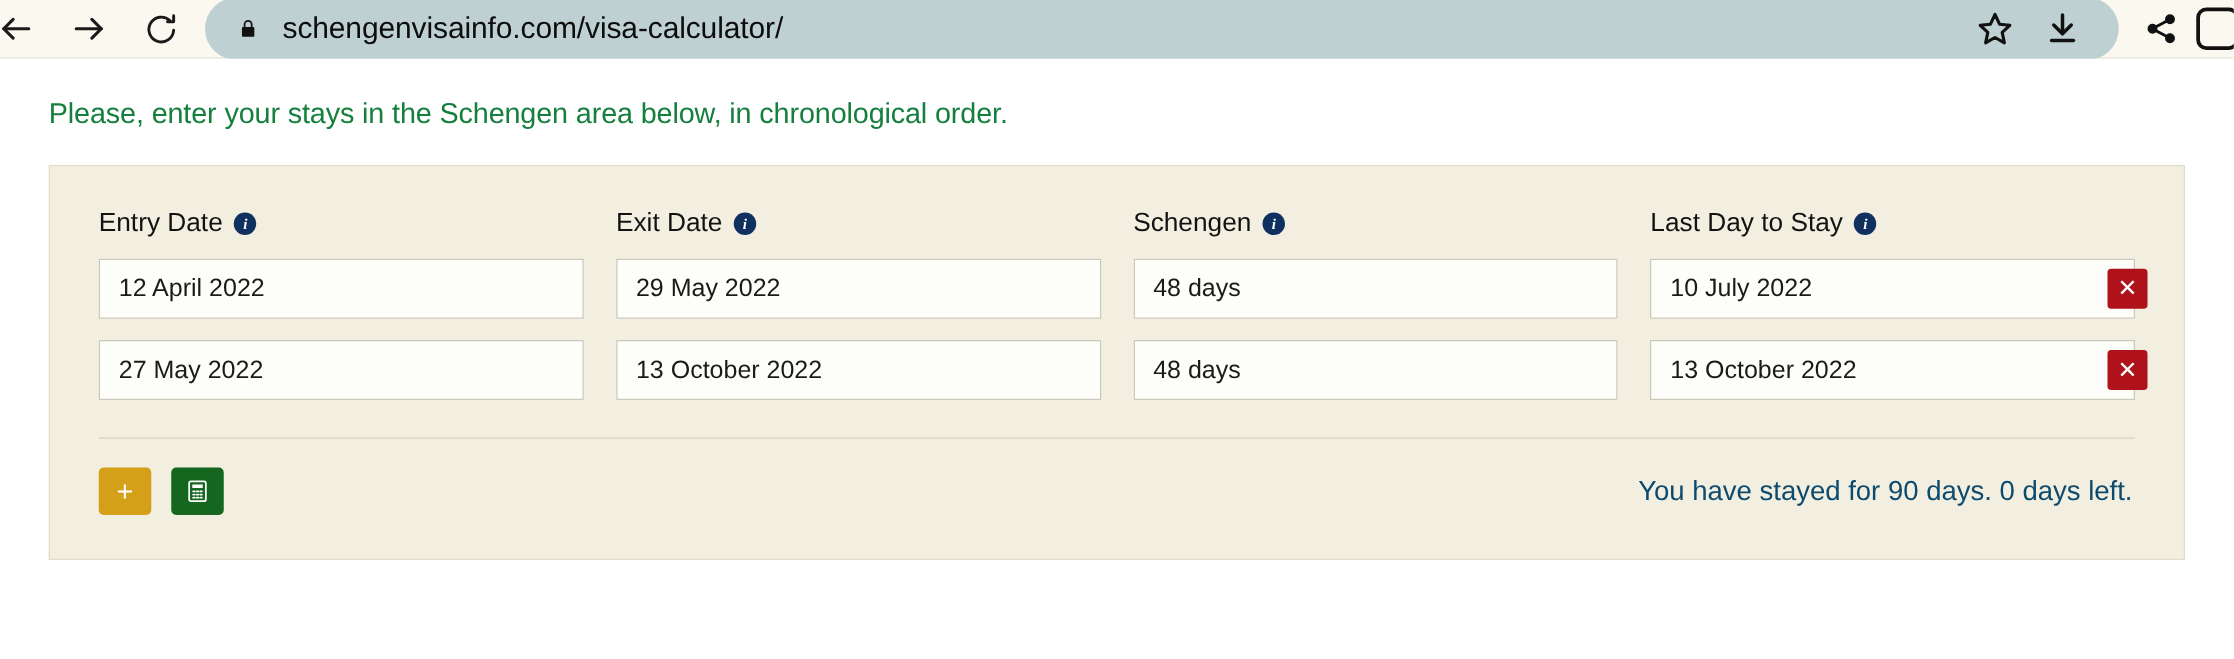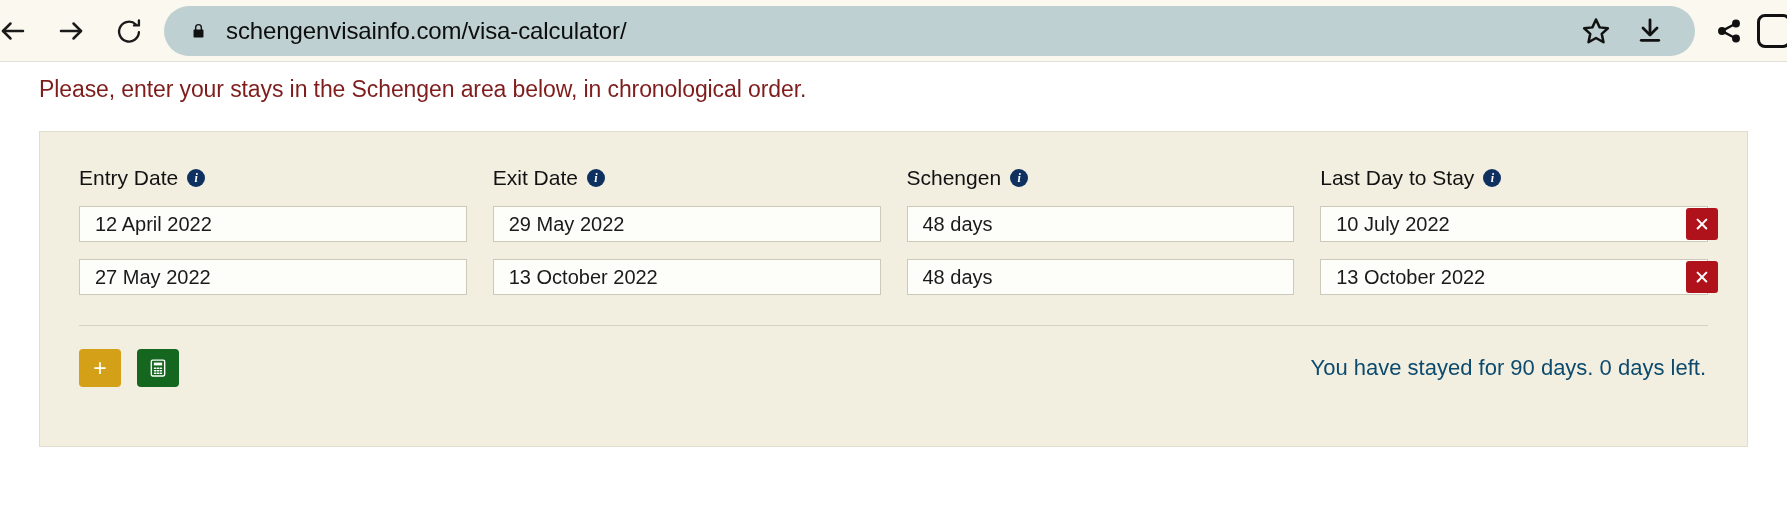--- a/index.html
+++ b/index.html
@@ -7,21 +7,21 @@
     width: 1787px;
     height: 527px;
     overflow: hidden;
     font-family: "Liberation Sans", sans-serif;
     background: #ffffff;
   }
 
   
   .browser-bar {
     position: relative;
-    height: 62px;
+    height: 47px;
     background: #faf8ef;
     display: flex;
     align-items: center;
     padding: 0 14px 0 0;
     border-bottom: 1px solid #e2e0d6;
   }
   .nav-btn {
     width: 58px;
     height: 58px;
     display: flex;
@@ -98,22 +98,22 @@
 
   
   .page {
     background: #ffffff;
     padding: 0;
     height: 467px;
     position: relative;
   }
   .intro {
     font-size: 23px;
-    color: #7f1d1d;
-    padding: 14px 0 0 39px;
+    color: #15803d;
+    padding: 30px 0 0 39px;
     letter-spacing: -0.1px;
   }
 
   .calc-card {
     margin: 28px 39px 0 39px;
     background: #f2efe1;
     border: 1px solid #e0ddcc;
     padding: 34px 39px 0 39px;
     min-height: 316px;
   }
@@ -148,21 +148,21 @@
     font-weight: bold;
     font-style: italic;
     line-height: 18px;
     text-align: center;
     font-family: "Liberation Serif", serif;
     flex: 0 0 auto;
   }
 
   .field-input {
     width: 100%;
-    height: 36px;
+    height: 48px;
     background: #fdfdfa;
     border: 1px solid #ccc9bb;
     font-size: 20px;
     color: #1a1a1a;
     padding: 0 15px;
     font-family: "Liberation Sans", sans-serif;
     display: flex;
     align-items: center;
     white-space: nowrap;
     overflow: hidden;

